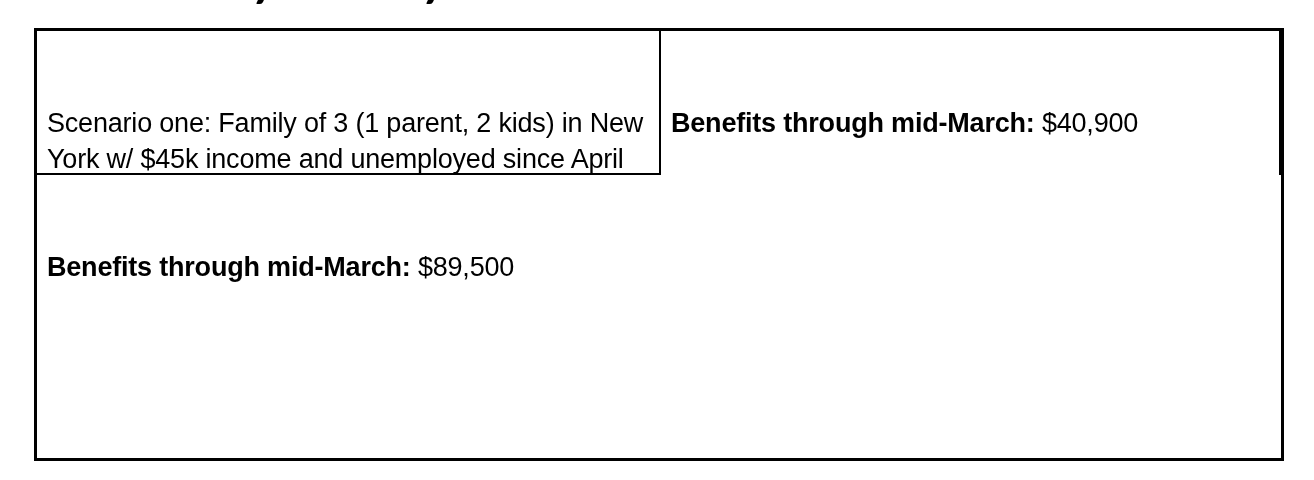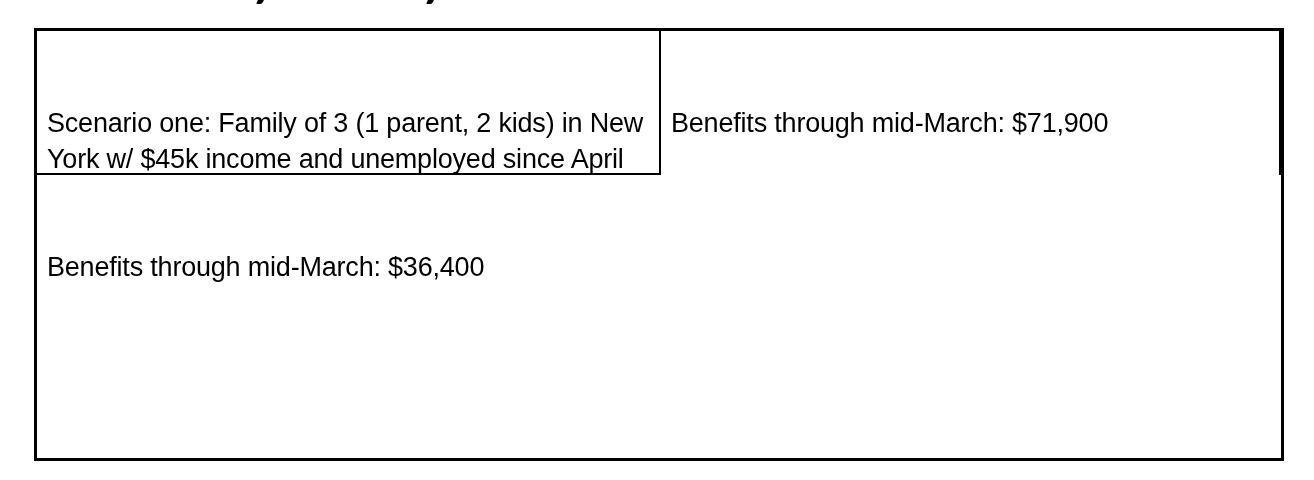--- a/index.html
+++ b/index.html
@@ -46,48 +46,48 @@
     padding: 4px 2px 0 10px;
     font-size: 27px;
     line-height: 35.5px;
     letter-spacing: -0.2px;
     white-space: pre;
     overflow: hidden;
   }
   .cell.col-left { border-right: 2px solid #000000; }
   .cell.row-header { border-bottom: 2px solid #000000; }
   .line { white-space: pre; }
-  .b { font-weight: 400; }
+  .b { font-weight: 700; }
 </style>
 </head>
 <body>
 
 <div class="crop-mark" id="crop-mark-1"></div>
 <div class="crop-mark" id="crop-mark-2"></div>
 
 <div class="scenario-table">
 
   <div class="cell row-header col-left">
     <div class="line">Scenario one: Family of 3 (1 parent, 2 kids) in New
 York w/ $45k income and unemployed since April
 1 (70 weeks of unemployment)</div>
   </div>
 
 
   <div class="cell col-left">
-    <div class="line"><span class="b">Benefits through mid-March:</span><span> $71,900</span></div>
+    <div class="line"><span class="b">Benefits through mid-March:</span><span> $40,900</span></div>
     
     
     
     
     
   </div>
 
   <div class="cell">
-    <div class="line"><span class="b">Benefits through mid-March:</span><span> $36,400</span></div>
+    <div class="line"><span class="b">Benefits through mid-March:</span><span> $89,500</span></div>
     
     
     
     
     
   </div>
 
 </div>
 
 </body></html>

